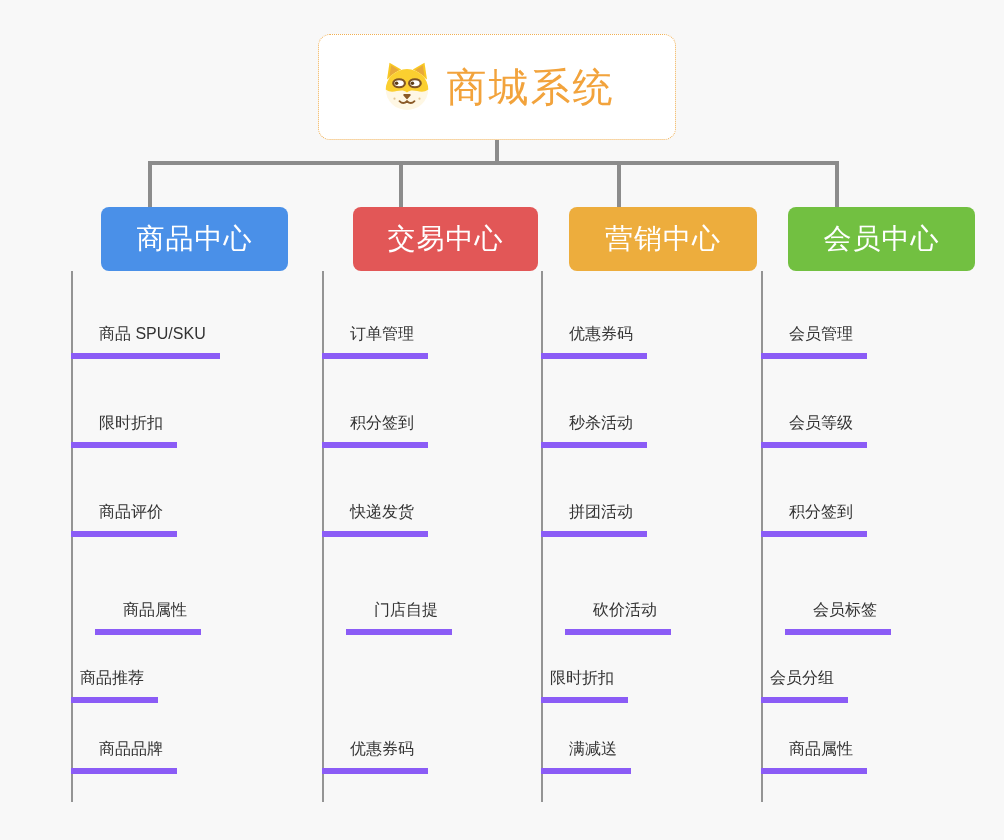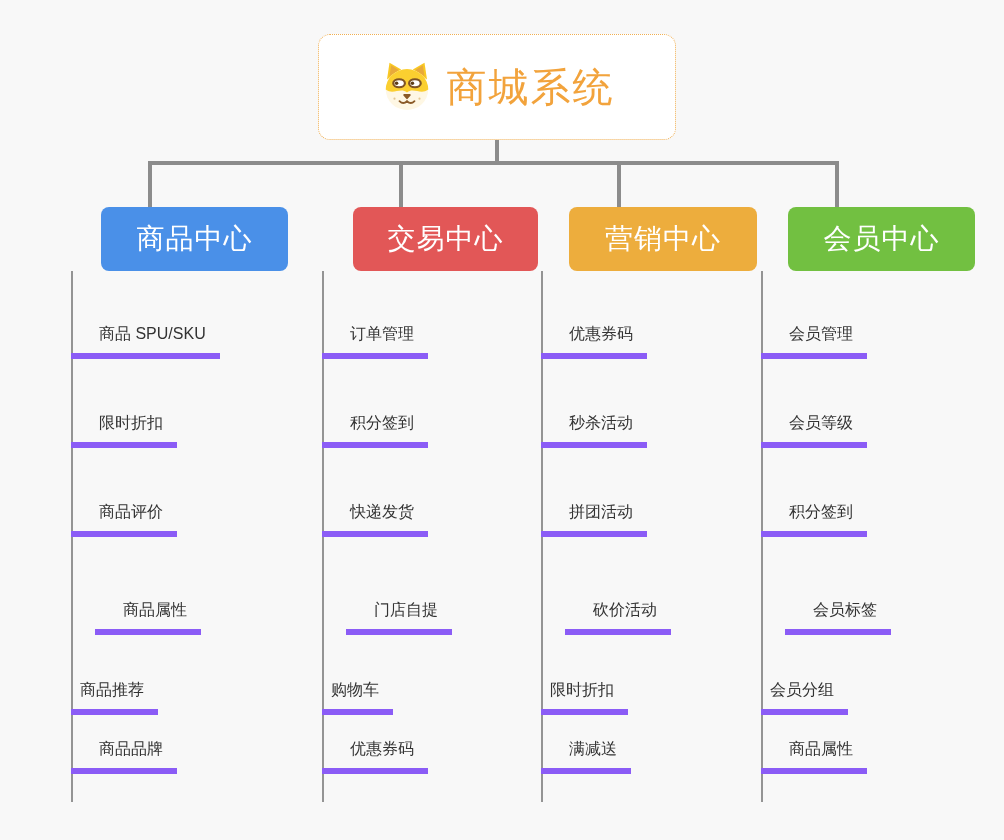--- a/index.html
+++ b/index.html
@@ -97,21 +97,21 @@
     color: #333333;
     border-bottom: 6px solid #8b5cf6;
     white-space: nowrap;
     width: max-content;
     cursor: pointer;
   }
   .leaf-0 { top: 52px; }
   .leaf-1 { top: 141px; }
   .leaf-2 { top: 230px; }
   .leaf-3 { top: 328px; margin-left: 24px; }
-  .leaf-4 { top: 408px; padding-left: 9px; }
+  .leaf-4 { top: 396px; padding-left: 9px; }
   .leaf-5 { top: 467px; }
 </style>
 </head>
 <body>
 
 <div class="canvas">
 
   <div class="root-node">
     <svg class="dog-icon" width="54" height="50" viewBox="0 0 64 60" aria-hidden="true">
       <polygon points="11,1 25,9 8,21" fill="#F9C823"></polygon>
@@ -155,21 +155,20 @@
     <div class="leaf leaf-4">商品推荐</div>
     <div class="leaf leaf-5">商品品牌</div>
   </div>
 
   <div class="branch-col bc-1">
     <div class="spine"></div>
     <div class="leaf leaf-0">订单管理</div>
     <div class="leaf leaf-1">积分签到</div>
     <div class="leaf leaf-2">快递发货</div>
     <div class="leaf leaf-3">门店自提</div>
-    <div class="leaf leaf-4">购物车</div>
     <div class="leaf leaf-5">优惠券码</div>
   </div>
 
   <div class="branch-col bc-2">
     <div class="spine"></div>
     <div class="leaf leaf-0">优惠券码</div>
     <div class="leaf leaf-1">秒杀活动</div>
     <div class="leaf leaf-2">拼团活动</div>
     <div class="leaf leaf-3">砍价活动</div>
     <div class="leaf leaf-4">限时折扣</div>

